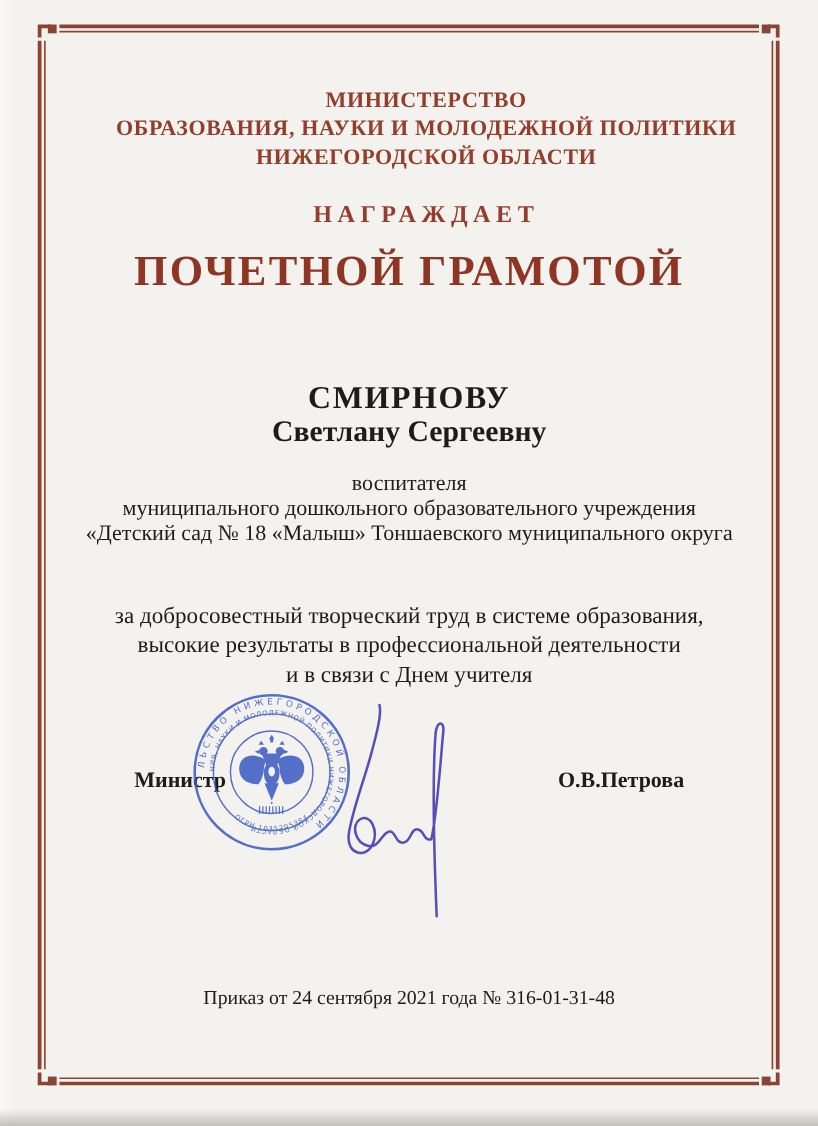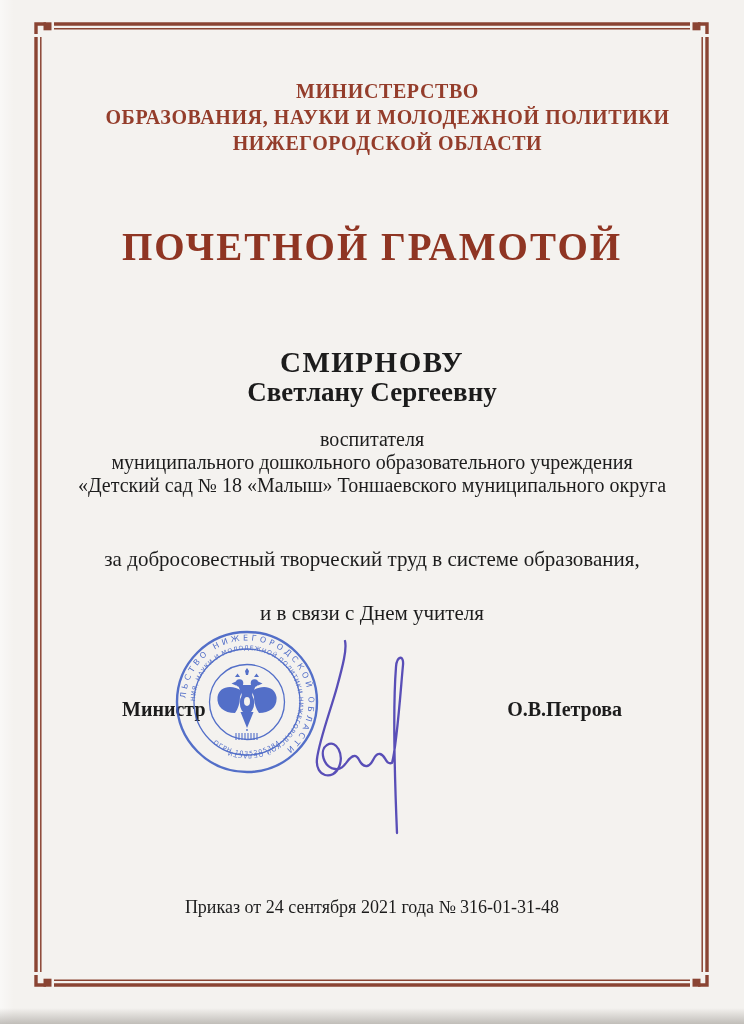--- a/index.html
+++ b/index.html
@@ -58,31 +58,33 @@
       <rect x="692.5" y="22.3" width="8" height="8"></rect>
       <rect x="43.5" y="978.7" width="8" height="8"></rect>
       <rect x="692.5" y="978.7" width="8" height="8"></rect>
     </g>
   </svg>
 
   <div class="abs ctr maroon ministry-line" style="top:78px;">МИНИСТЕРСТВО</div>
   <div class="abs ctr maroon ministry-line" style="top:104px;">ОБРАЗОВАНИЯ, НАУКИ И МОЛОДЕЖНОЙ ПОЛИТИКИ</div>
   <div class="abs ctr maroon ministry-line" style="top:130px;">НИЖЕГОРОДСКОЙ ОБЛАСТИ</div>
 
+  <div class="abs ctr maroon action-line" style="top:182px;">НАГРАЖДАЕТ</div>
 
   <div class="abs ctr award-title" style="top:224px;">ПОЧЕТНОЙ ГРАМОТОЙ</div>
 
   <div class="abs ctr surname" style="top:346px;">СМИРНОВУ</div>
   <div class="abs ctr given" style="top:377px;">Светлану Сергеевну</div>
 
   <div class="abs ctr pos-line" style="top:428px;">воспитателя</div>
   <div class="abs ctr pos-line" style="top:451px;">муниципального дошкольного образовательного учреждения</div>
   <div class="abs ctr pos-line" style="top:474px;">«Детский сад № 18 «Малыш» Тоншаевского муниципального округа</div>
 
   <div class="abs ctr reason-line" style="top:546px;">за добросовестный творческий труд в системе образования,</div>
+  <div class="abs ctr reason-line" style="top:573px;">высокие результаты в профессиональной деятельности</div>
   <div class="abs ctr reason-line" style="top:600px;">и в связи с Днем учителя</div>
 
   <div class="abs sig-label" style="top:698px;left:122px;z-index:2;">Министр</div>
   <div class="abs sig-label" style="top:698px;right:122px;z-index:2;">О.В.Петрова</div>
 
   <svg class="abs seal-svg" width="150" height="150" viewBox="0 0 150 150" aria-hidden="true">
     <defs>
       <path id="ringOuter" d="M13.5,75 a61.5,61.5 0 1 1 123,0 a61.5,61.5 0 1 1 -123,0"></path>
       <path id="ringInner" d="M23,75 a52,52 0 1 1 104,0 a52,52 0 1 1 -104,0"></path>
       <path id="ringOgrn" d="M37.2,112.8 A53.5,53.5 0 0 0 112.8,112.8"></path>

